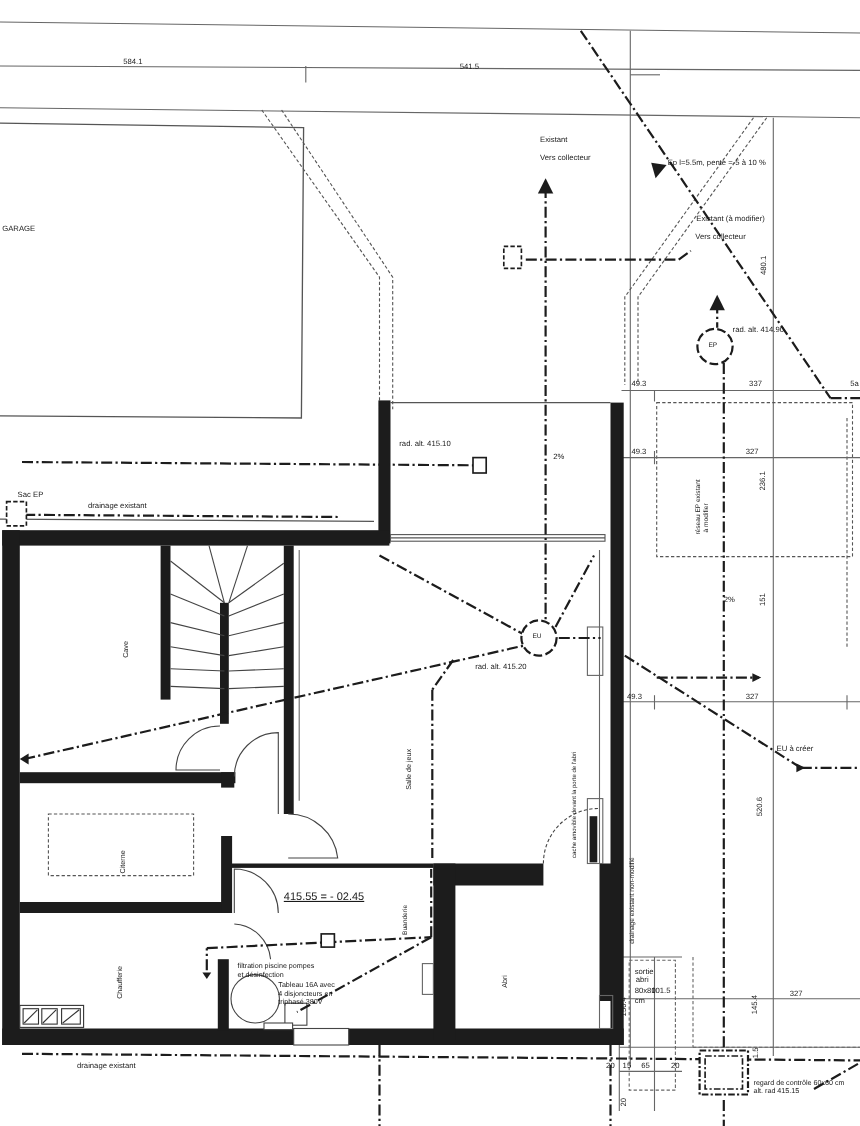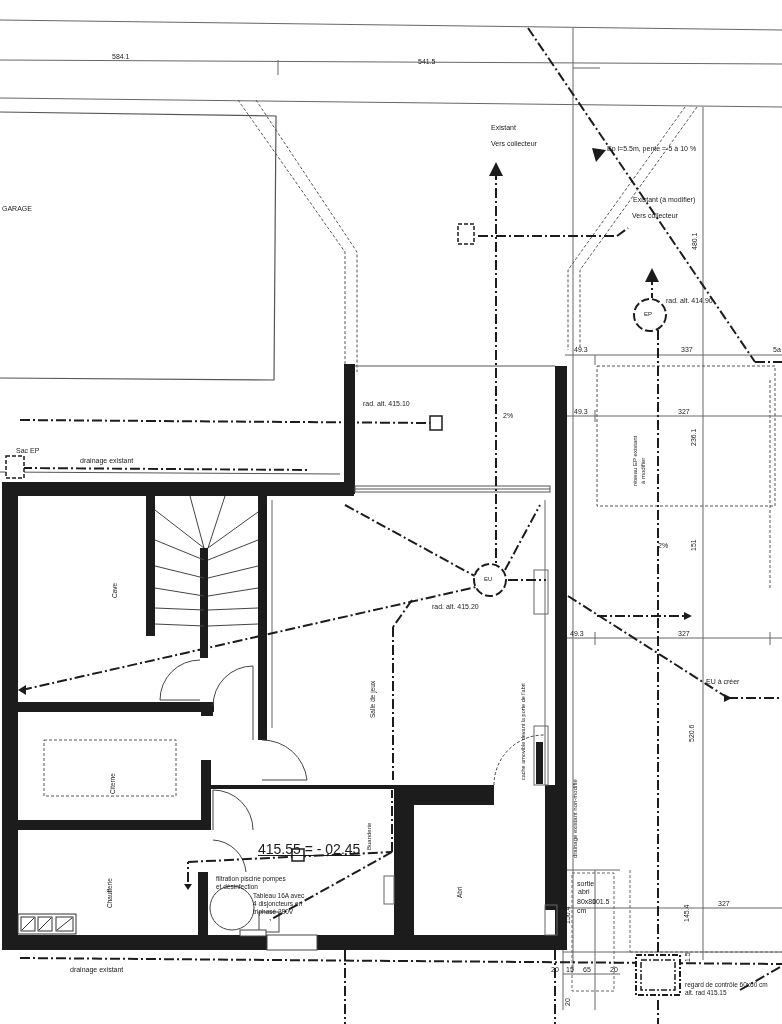--- a/index.html
+++ b/index.html
@@ -1,20 +1,20 @@
 <!DOCTYPE html>
 <html><head>
 <meta charset="utf-8">
 <style>
   html, body { margin: 0; padding: 0; background: #ffffff; }
   body { width: 782px; height: 1024px; overflow: hidden; position: relative; font-family: "Liberation Sans", sans-serif; }
   #plan { position: absolute; left: 0; top: 0; width: 782px; height: 1024px; }
   .lbl { position: absolute; font-size: 7px; color: #1a1a1a; white-space: nowrap; line-height: 1; font-family: "Liberation Sans", sans-serif; }
   .lbl.v { transform-origin: left top; transform: rotate(-90deg); }
-  .lbl.big { font-size: 14px; text-decoration: underline; font-weight: normal; margin-top: 31px; }
+  .lbl.big { font-size: 10px; text-decoration: underline; font-weight: normal; }
   .lbl.room { font-size: 6.5px; }
   .lbl.dim { font-size: 7px; }
 </style>
 </head>
 <body>
 
 <svg id="plan" viewBox="0 0 782 1024" xmlns="http://www.w3.org/2000/svg">
   <defs>
     <marker id="arrowTri" viewBox="0 0 10 10" refX="5" refY="5" markerWidth="6" markerHeight="6" orient="auto-start-reverse">
       <path d="M0,0 L10,5 L0,10 z" fill="#1c1c1c"></path>

